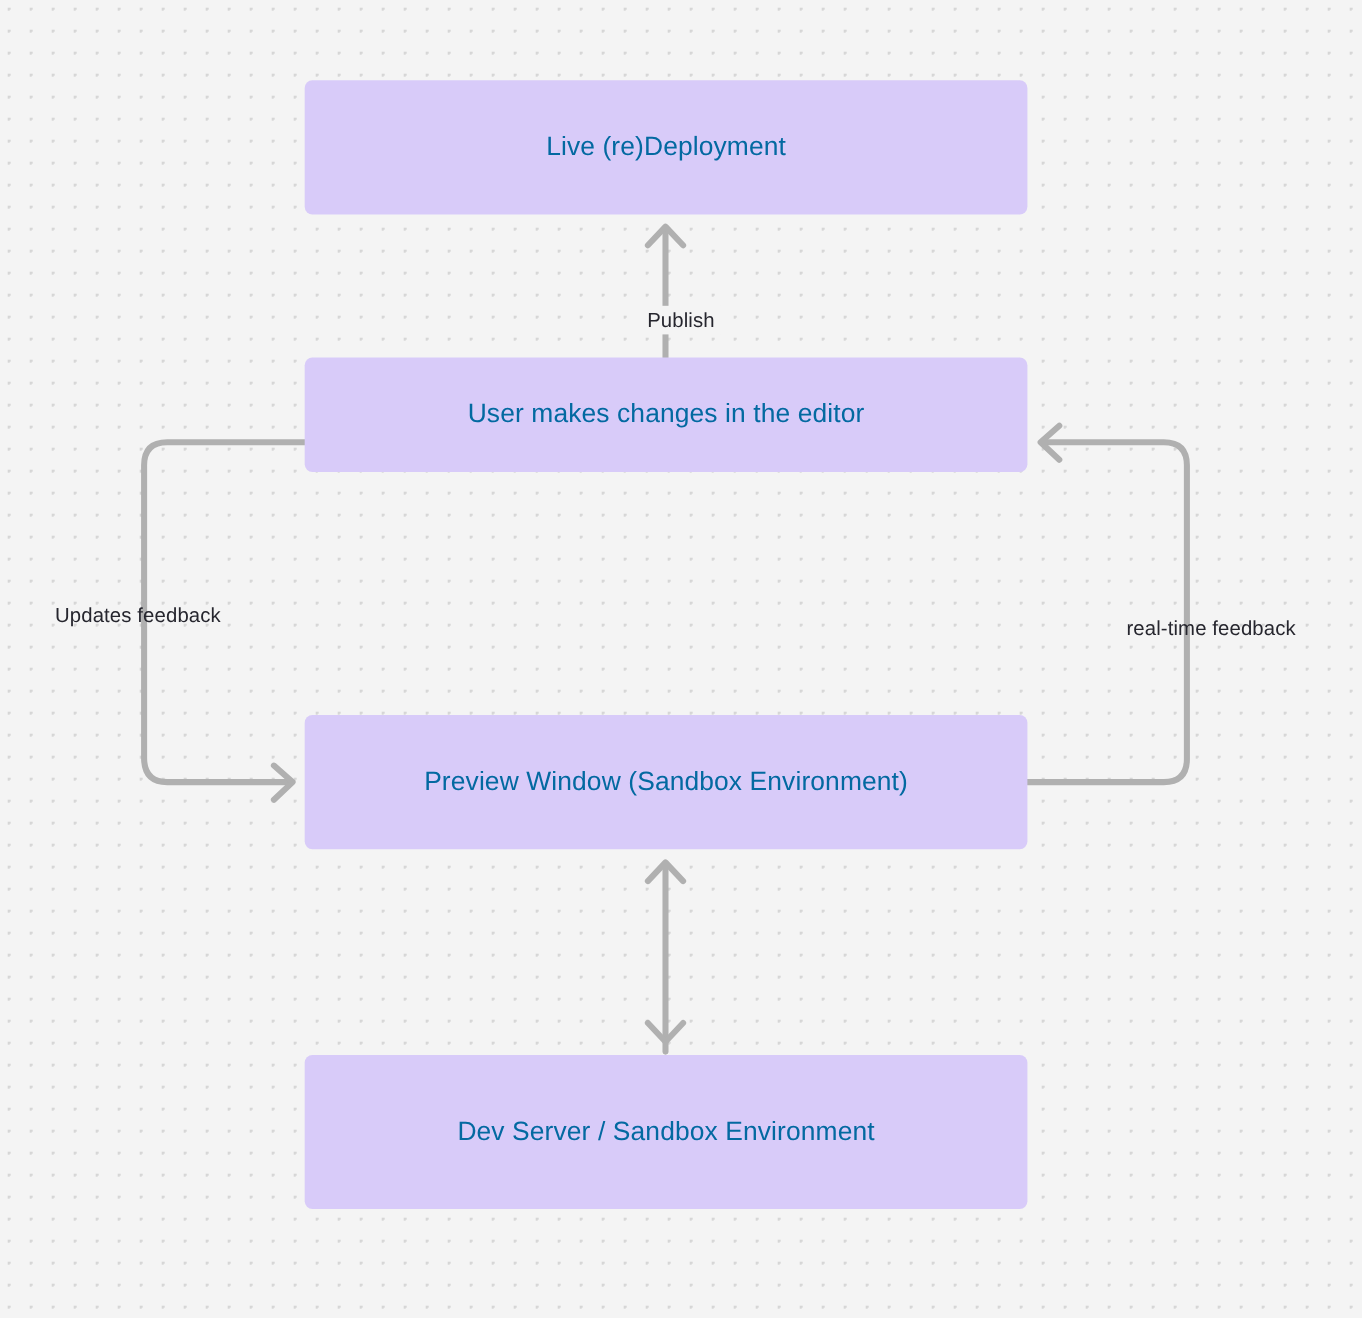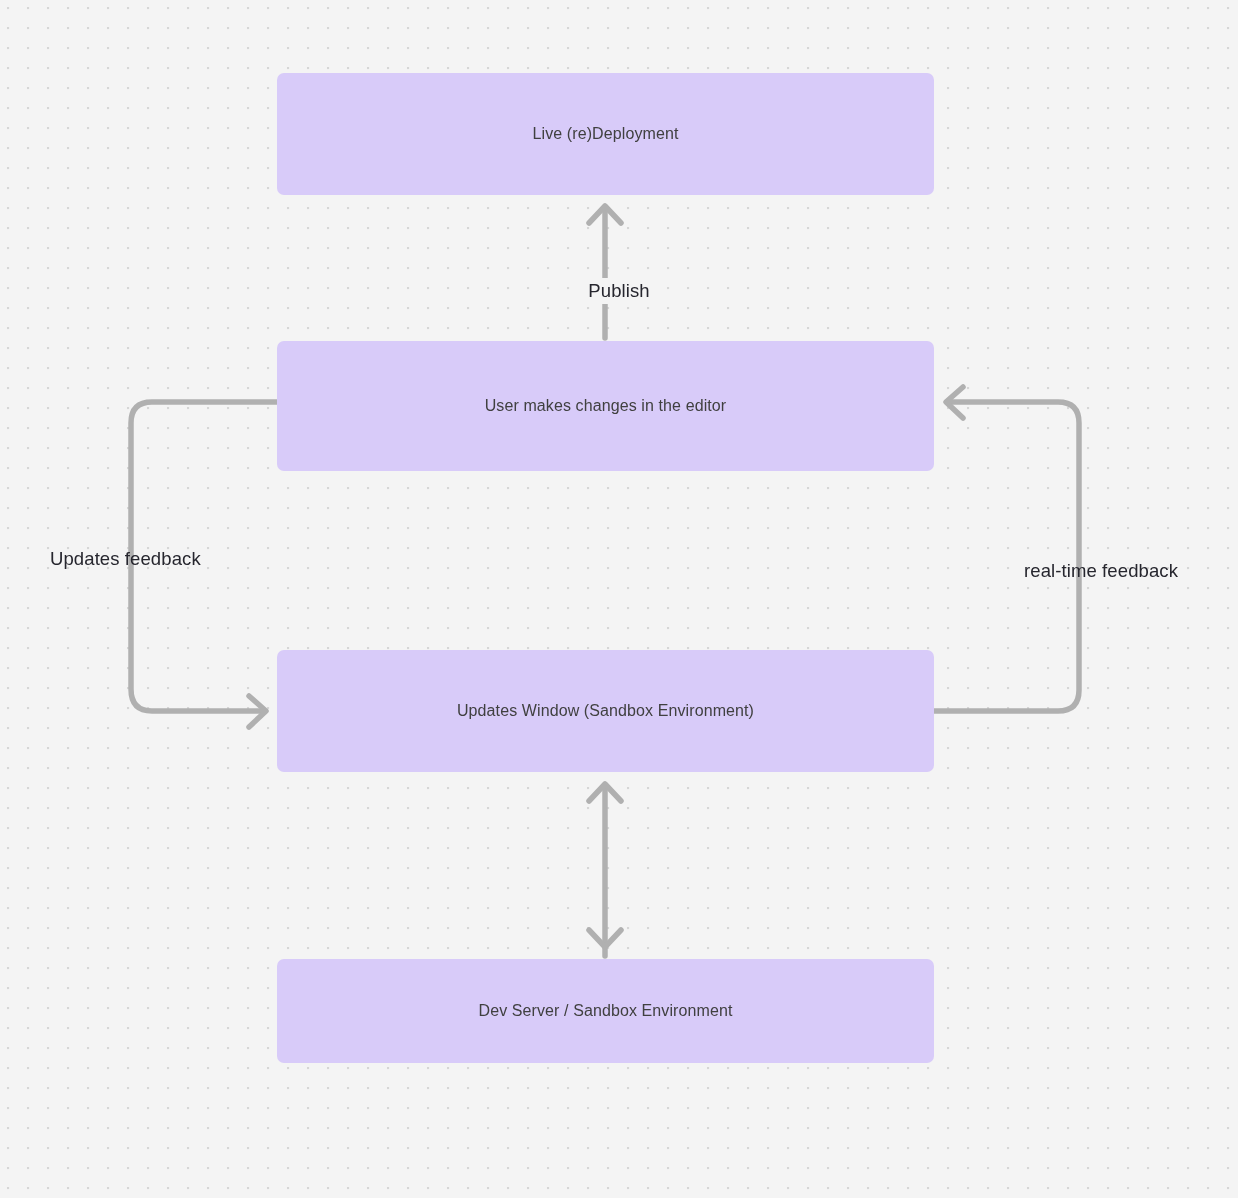--- a/index.html
+++ b/index.html
@@ -40,31 +40,31 @@
   .node {
     position: absolute;
     background-color: #d8cbf9;
     border-radius: 7px;
     display: flex;
     align-items: center;
     justify-content: center;
     box-sizing: border-box;
   }
   .node-label {
-    font-size: 16px;
-    color: #404040;
+    font-size: 24px;
+    color: #0369a1;
     letter-spacing: 0.1px;
     line-height: 1.25;
     white-space: nowrap;
   }
 
   #node-live      { left: 277px; top: 73px;  width: 657px; height: 122px; }
-  #node-editor    { left: 277px; top: 341px; width: 657px; height: 130px; }
+  #node-editor    { left: 277px; top: 325px; width: 657px; height: 104px; }
   #node-preview   { left: 277px; top: 650px; width: 657px; height: 122px; }
-  #node-devserver { left: 277px; top: 959px; width: 657px; height: 104px; }
+  #node-devserver { left: 277px; top: 959px; width: 657px; height: 140px; }
 
   
   .edge-label {
     position: absolute;
     font-size: 18.5px;
     color: #26262e;
     letter-spacing: 0.1px;
     white-space: nowrap;
     background-color: #f4f4f4;
     padding: 2px 6px;
@@ -143,21 +143,21 @@
 
   <div class="node" id="node-live">
     <span class="node-label">Live (re)Deployment</span>
   </div>
 
   <div class="node" id="node-editor">
     <span class="node-label">User makes changes in the editor</span>
   </div>
 
   <div class="node" id="node-preview">
-    <span class="node-label">Updates Window (Sandbox Environment)</span>
+    <span class="node-label">Preview Window (Sandbox Environment)</span>
   </div>
 
   <div class="node" id="node-devserver">
     <span class="node-label">Dev Server / Sandbox Environment</span>
   </div>
 
   <div class="edge-label" id="label-publish">Publish</div>
 
 
   <div class="edge-label" id="label-updates">Updates feedback</div>

